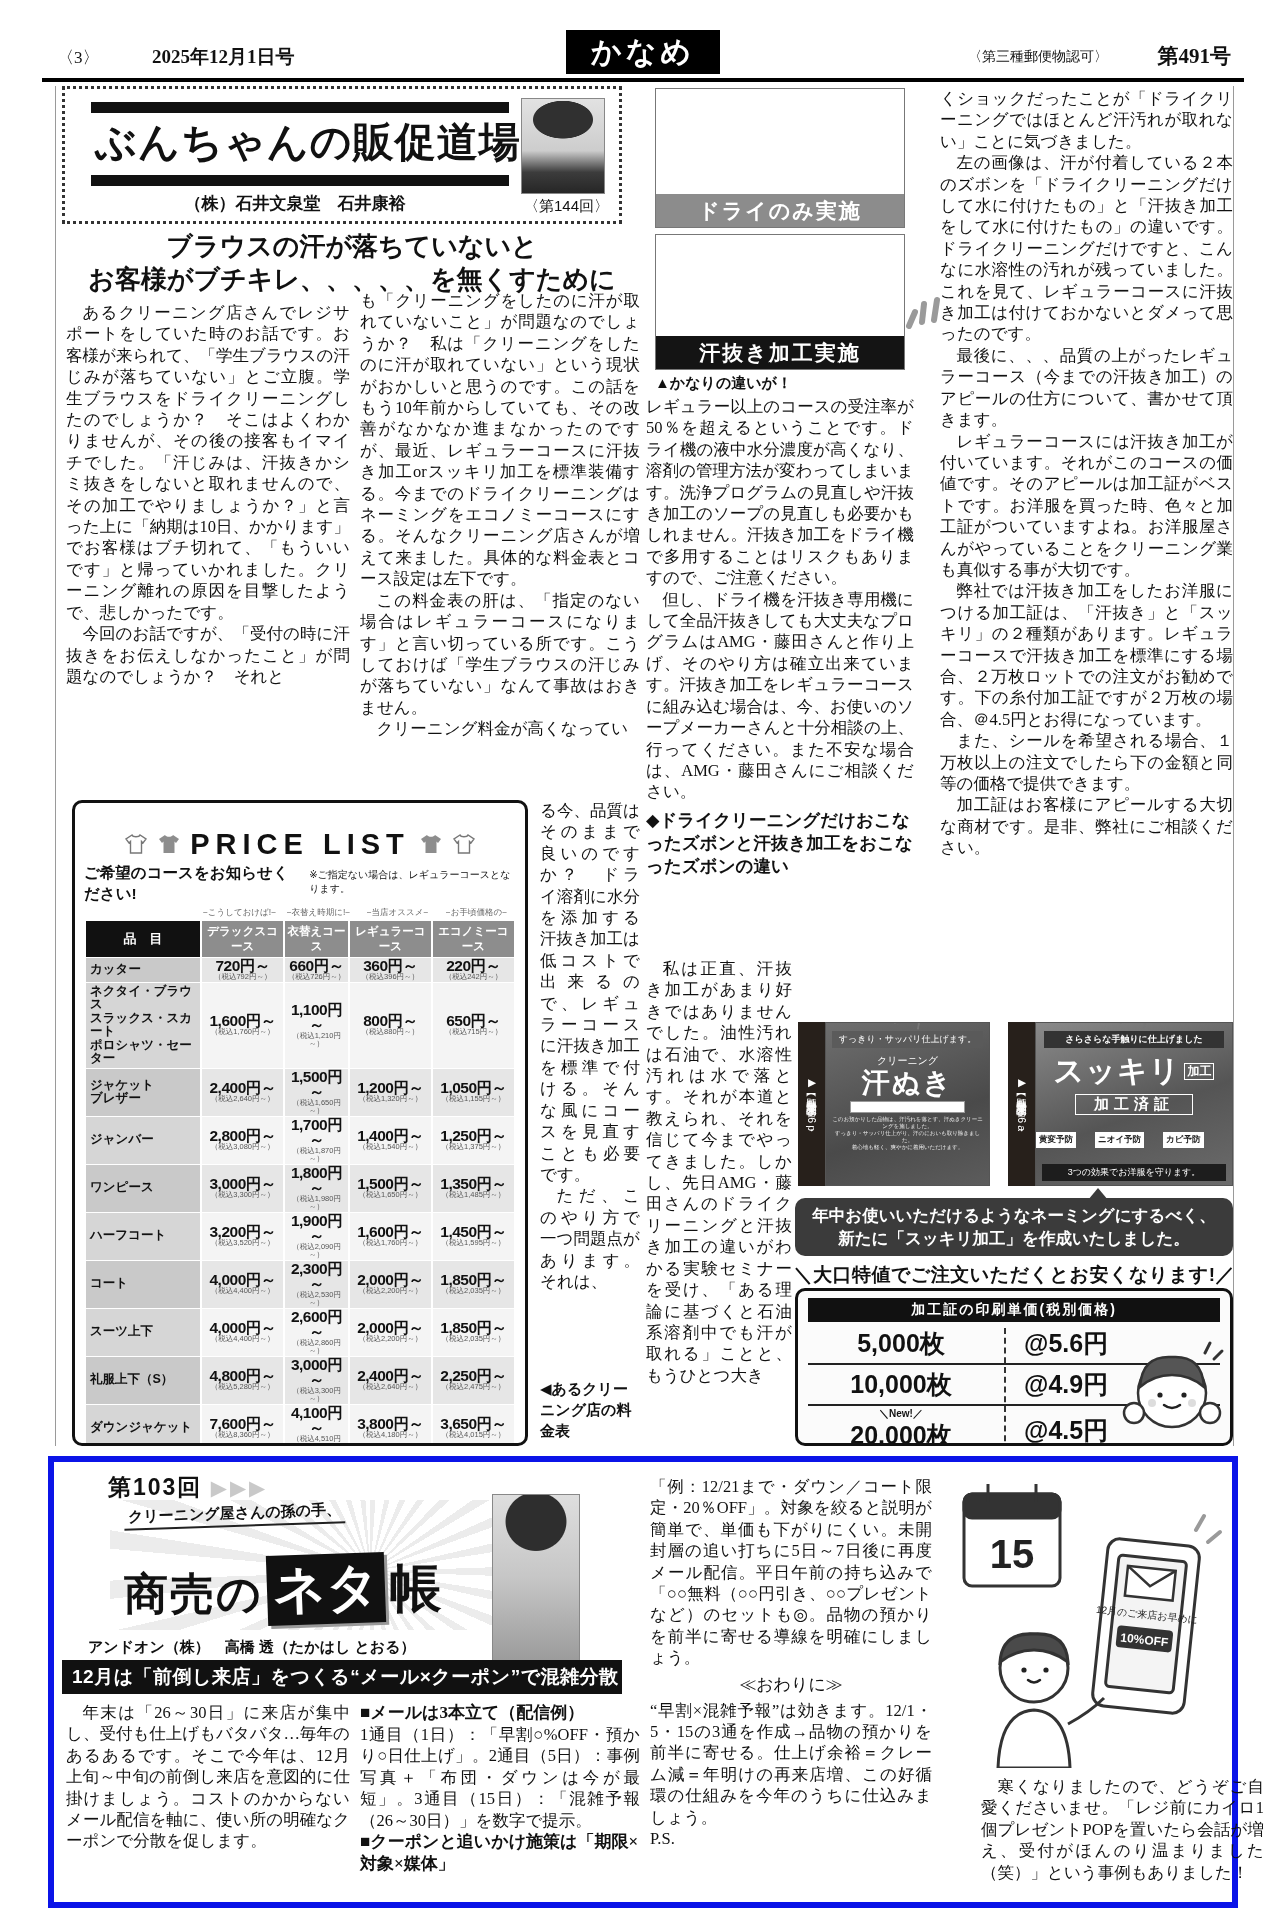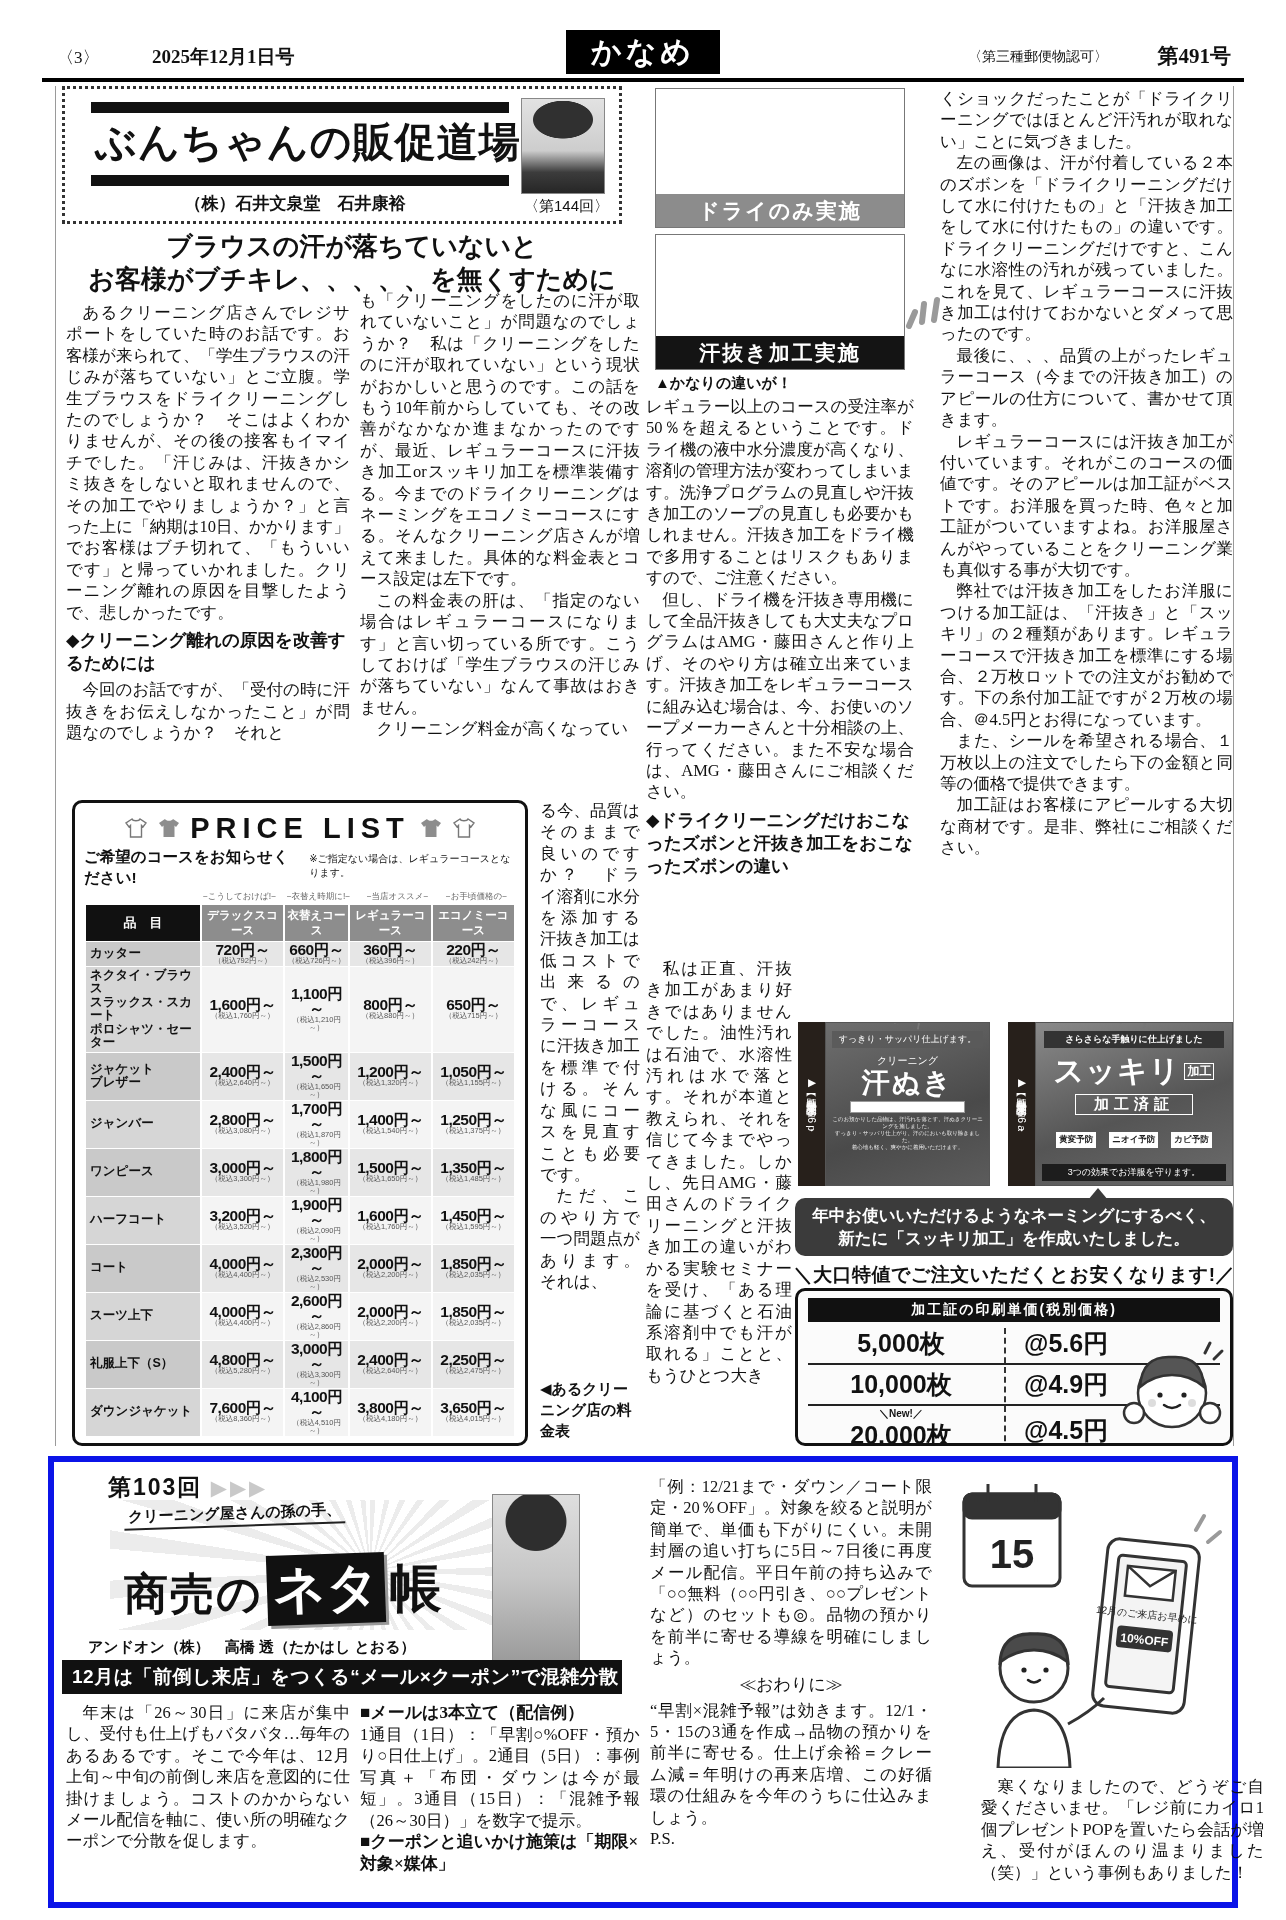--- a/index.html
+++ b/index.html
@@ -21,21 +21,21 @@
 .tbar{position:absolute;left:26px;right:110px;height:11px;background:#111}
 .ttl{position:absolute;left:30px;top:26px;font-size:41px;font-weight:900;letter-spacing:1px}
 .byline{position:absolute;left:30px;top:103px;width:400px;text-align:center;font-size:17px;font-weight:bold}
 .episode{position:absolute;right:10px;top:108px;font-size:15px}
 .photo-ishii{position:absolute;right:14px;top:9px;width:84px;height:96px;border:1px solid #888;
   background:radial-gradient(ellipse 62% 34% at 50% 22%,#303030 58%,rgba(0,0,0,0) 60%),
   linear-gradient(180deg,#e2e2e2 0%,#cdcdcd 55%,#3c3c3c 78%,#262626 100%)}
 .headline{font-weight:900;font-size:26px;line-height:33px;text-align:center}
 .subhead{font-size:17.5px;font-weight:900;line-height:23px;margin:6px 0 4px}
 
-.price-box{border:3px solid #111;border-radius:10px;padding:6px 9px;background:#fff;overflow:hidden}
+.price-box{border:3px solid #111;border-radius:10px;padding:22px 9px;background:#fff;overflow:hidden}
 .pl-head{display:flex;align-items:center;justify-content:center;gap:9px;height:38px}
 .pl-title{font-size:29px;font-weight:900;letter-spacing:6px}
 .shirt{width:24px;height:20px}
 .pl-sub{display:flex;align-items:baseline;gap:5px;justify-content:flex-start}
 .pl-sub b{font-size:15.5px}
 .pl-sub span{font-size:10px}
 .hints{display:grid;grid-template-columns:116px 1fr 1fr 1fr 1fr;font-size:8.5px;color:#666;text-align:center;margin-top:2px}
 table.price{width:100%;border-collapse:separate;border-spacing:2px 1px;margin-top:1px}
 table.price th.hi{background:#111;color:#fff;font-size:13px;width:114px;padding:2px 0}
 table.price th.hc{background:#8d8d8d;color:#fff;font-size:11.5px;padding:3px 0;font-weight:bold}
@@ -114,21 +114,20 @@
     <div class="episode">〈第144回〉</div>
   </div>
 
   <div class="abs headline serif" style="left:62px;top:230px;width:580px">
     <div>ブラウスの汗が落ちていないと</div>
     <div>お客様がブチキレ、、、、、を無くすために</div>
   </div>
 
   <div class="abs serif" style="left:66px;top:302px;width:284px;height:492px">
     <p class="body ni" style="text-indent:1em">あるクリーニング店さんでレジサポートをしていた時のお話です。お客様が来られて、「学生ブラウスの汗じみが落ちていない」とご立腹。学生ブラウスをドライクリーニングしたのでしょうか？　そこはよくわかりませんが、その後の接客もイマイチでした。「汗じみは、汗抜きかシミ抜きをしないと取れませんので、その加工でやりましょうか？」と言った上に「納期は10日、かかります」でお客様はブチ切れて、「もういいです」と帰っていかれました。クリーニング離れの原因を目撃したようで、悲しかったです。</p>
-    <div class="subhead">◆クリーニング離れの原因を改善するためには</div>
     <p class="body">今回のお話ですが、「受付の時に汗抜きをお伝えしなかったこと」が問題なのでしょうか？　それと</p>
   </div>
   <div class="abs serif" style="left:360px;top:290px;width:280px;height:492px">
     <p class="body ni">も「クリーニングをしたのに汗が取れていないこと」が問題なのでしょうか？　私は「クリーニングをしたのに汗が取れていない」という現状がおかしいと思うのです。この話をもう10年前からしていても、その改善がなかなか進まなかったのですが、最近、レギュラーコースに汗抜き加工orスッキリ加工を標準装備する。今までのドライクリーニングはネーミングをエコノミーコースにする。そんなクリーニング店さんが増えて来ました。具体的な料金表とコース設定は左下です。</p>
     <p class="body">この料金表の肝は、「指定のない場合はレギュラーコースになります」と言い切っている所です。こうしておけば「学生ブラウスの汗じみが落ちていない」なんて事故はおきません。</p>
     <p class="body">クリーニング料金が高くなってい</p>
   </div>
 
   <div class="abs price-box" style="left:72px;top:800px;width:456px;height:646px">
     <div class="pl-head">
@@ -424,21 +423,21 @@
   <div class="abs ad" style="left:1008px;top:1022px;width:225px;height:164px">
     <div class="ad-tab">▶【既製品加工証】品番：66・a</div>
     <div class="ad-img" style="background:linear-gradient(160deg,#8a8a8a,#555 55%,#6b6b6b)">
       <div class="tagstr"></div>
       <div style="margin:8px 8px 0;background:#333;font-size:9px;text-align:center;padding:2px 0;font-weight:bold">さらさらな手触りに仕上げました</div>
       <div style="display:flex;align-items:center;justify-content:center;gap:4px;margin-top:3px">
         <span style="font-size:30px;font-weight:900;letter-spacing:1px">スッキリ</span>
         <span style="font-size:12px;font-weight:900;border:1px solid #fff;padding:1px 2px;line-height:13px">加工</span>
       </div>
       <div style="text-align:center;font-size:15px;font-weight:900;letter-spacing:5px;border:1px solid #fff;width:60%;margin:2px auto">加工済証</div>
-      <div style="display:flex;justify-content:center;gap:13px;margin-top:17px">
+      <div style="display:flex;gap:19px;margin-top:17px">
         <span style="background:#fff;color:#222;font-size:8.5px;font-weight:bold;padding:2px 3px">黄変予防</span>
         <span style="background:#fff;color:#222;font-size:8.5px;font-weight:bold;padding:2px 3px">ニオイ予防</span>
         <span style="background:#fff;color:#222;font-size:8.5px;font-weight:bold;padding:2px 3px">カビ予防</span>
       </div>
       <div style="position:absolute;left:6px;right:6px;bottom:4px;background:#1d1d1d;font-size:9px;text-align:center;padding:2px 0">3つの効果でお洋服を守ります。</div>
     </div>
   </div>
 
   <div class="abs" style="left:1088px;top:1188px;width:0;height:0;border-left:10px solid transparent;border-right:10px solid transparent;border-bottom:12px solid #3b3b3b"></div>
   <div class="abs nbox" style="left:795px;top:1198px;width:438px;height:58px">

